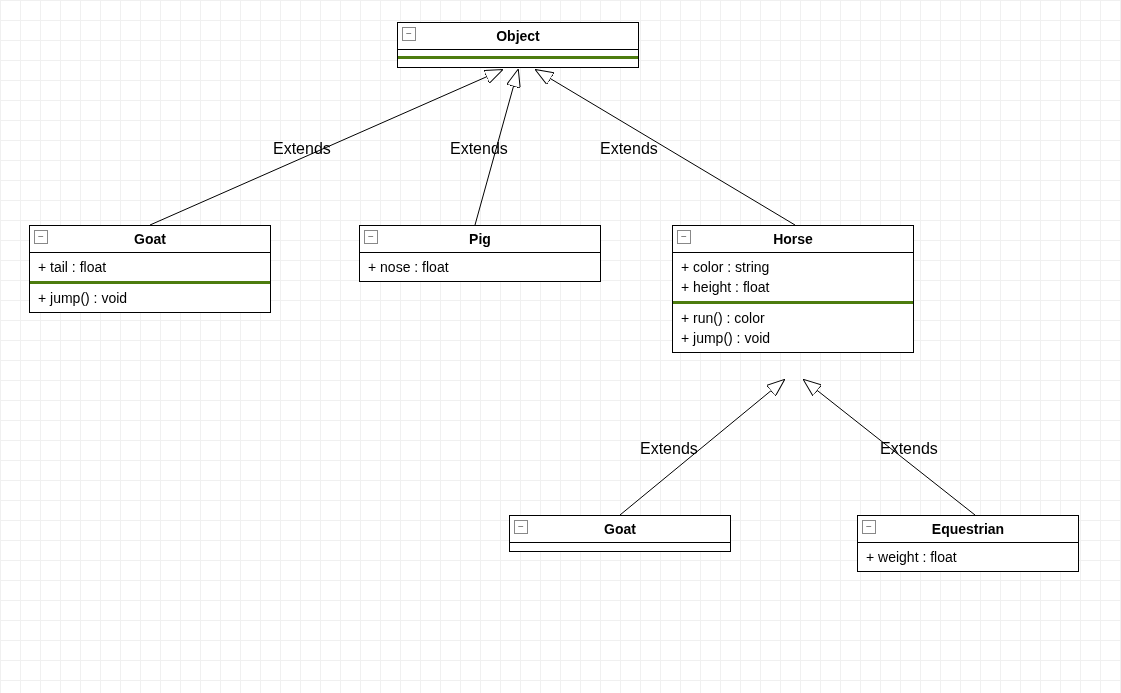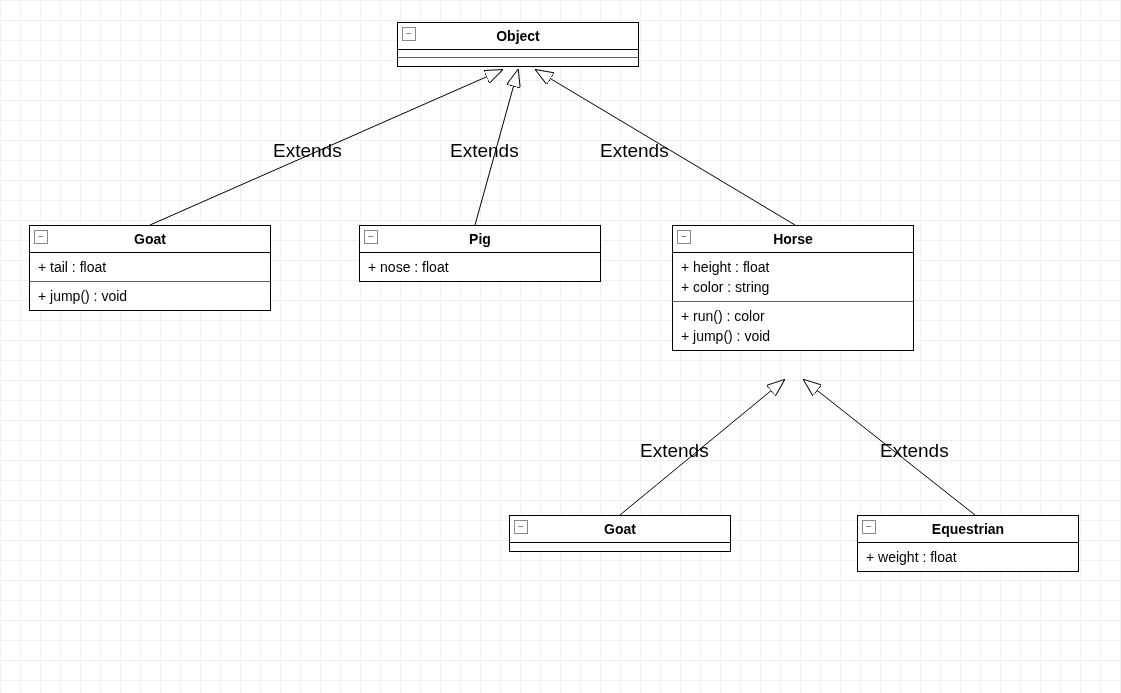--- a/index.html
+++ b/index.html
@@ -52,37 +52,37 @@
     height: 14px;
     border: 1px solid #888;
     background: #fff;
     font-size: 10px;
     line-height: 12px;
     text-align: center;
     color: #555;
     font-weight: normal;
   }
   .uml-section {
-    border-bottom: 1px solid #4d7c0f;
+    border-bottom: 3px solid #4d7c0f;
     padding: 4px 8px;
     text-align: left;
     min-height: 10px;
   }
   .uml-section:last-child {
     border-bottom: none;
   }
   .uml-section.empty {
     padding: 3px 8px;
     min-height: 8px;
   }
   .row { white-space: pre; line-height: 20px; }
   .edge-label {
     position: absolute;
     z-index: 3;
-    font-size: 19px;
+    font-size: 16px;
     color: #000;
     background: transparent;
   }
 </style>
 </head>
 <body>
 
 <div class="grid"></div>
 
 <svg class="connectors" width="1121" height="693">
@@ -141,22 +141,22 @@
     <div class="row">+ nose : float</div>
   </div>
 </div>
 
 <div class="uml-class" style="left:672px; top:225px; width:242px;">
   <div class="uml-header">
     <span class="collapse">−</span>
     <span>Horse</span>
   </div>
   <div class="uml-section">
+    <div class="row">+ color : string</div>
     <div class="row">+ height : float</div>
-    <div class="row">+ color : string</div>
   </div>
   <div class="uml-section">
     <div class="row">+ run() : color</div>
     <div class="row">+ jump() : void</div>
   </div>
 </div>
 
 <div class="uml-class" style="left:509px; top:515px; width:222px;">
   <div class="uml-header">
     <span class="collapse">−</span>

